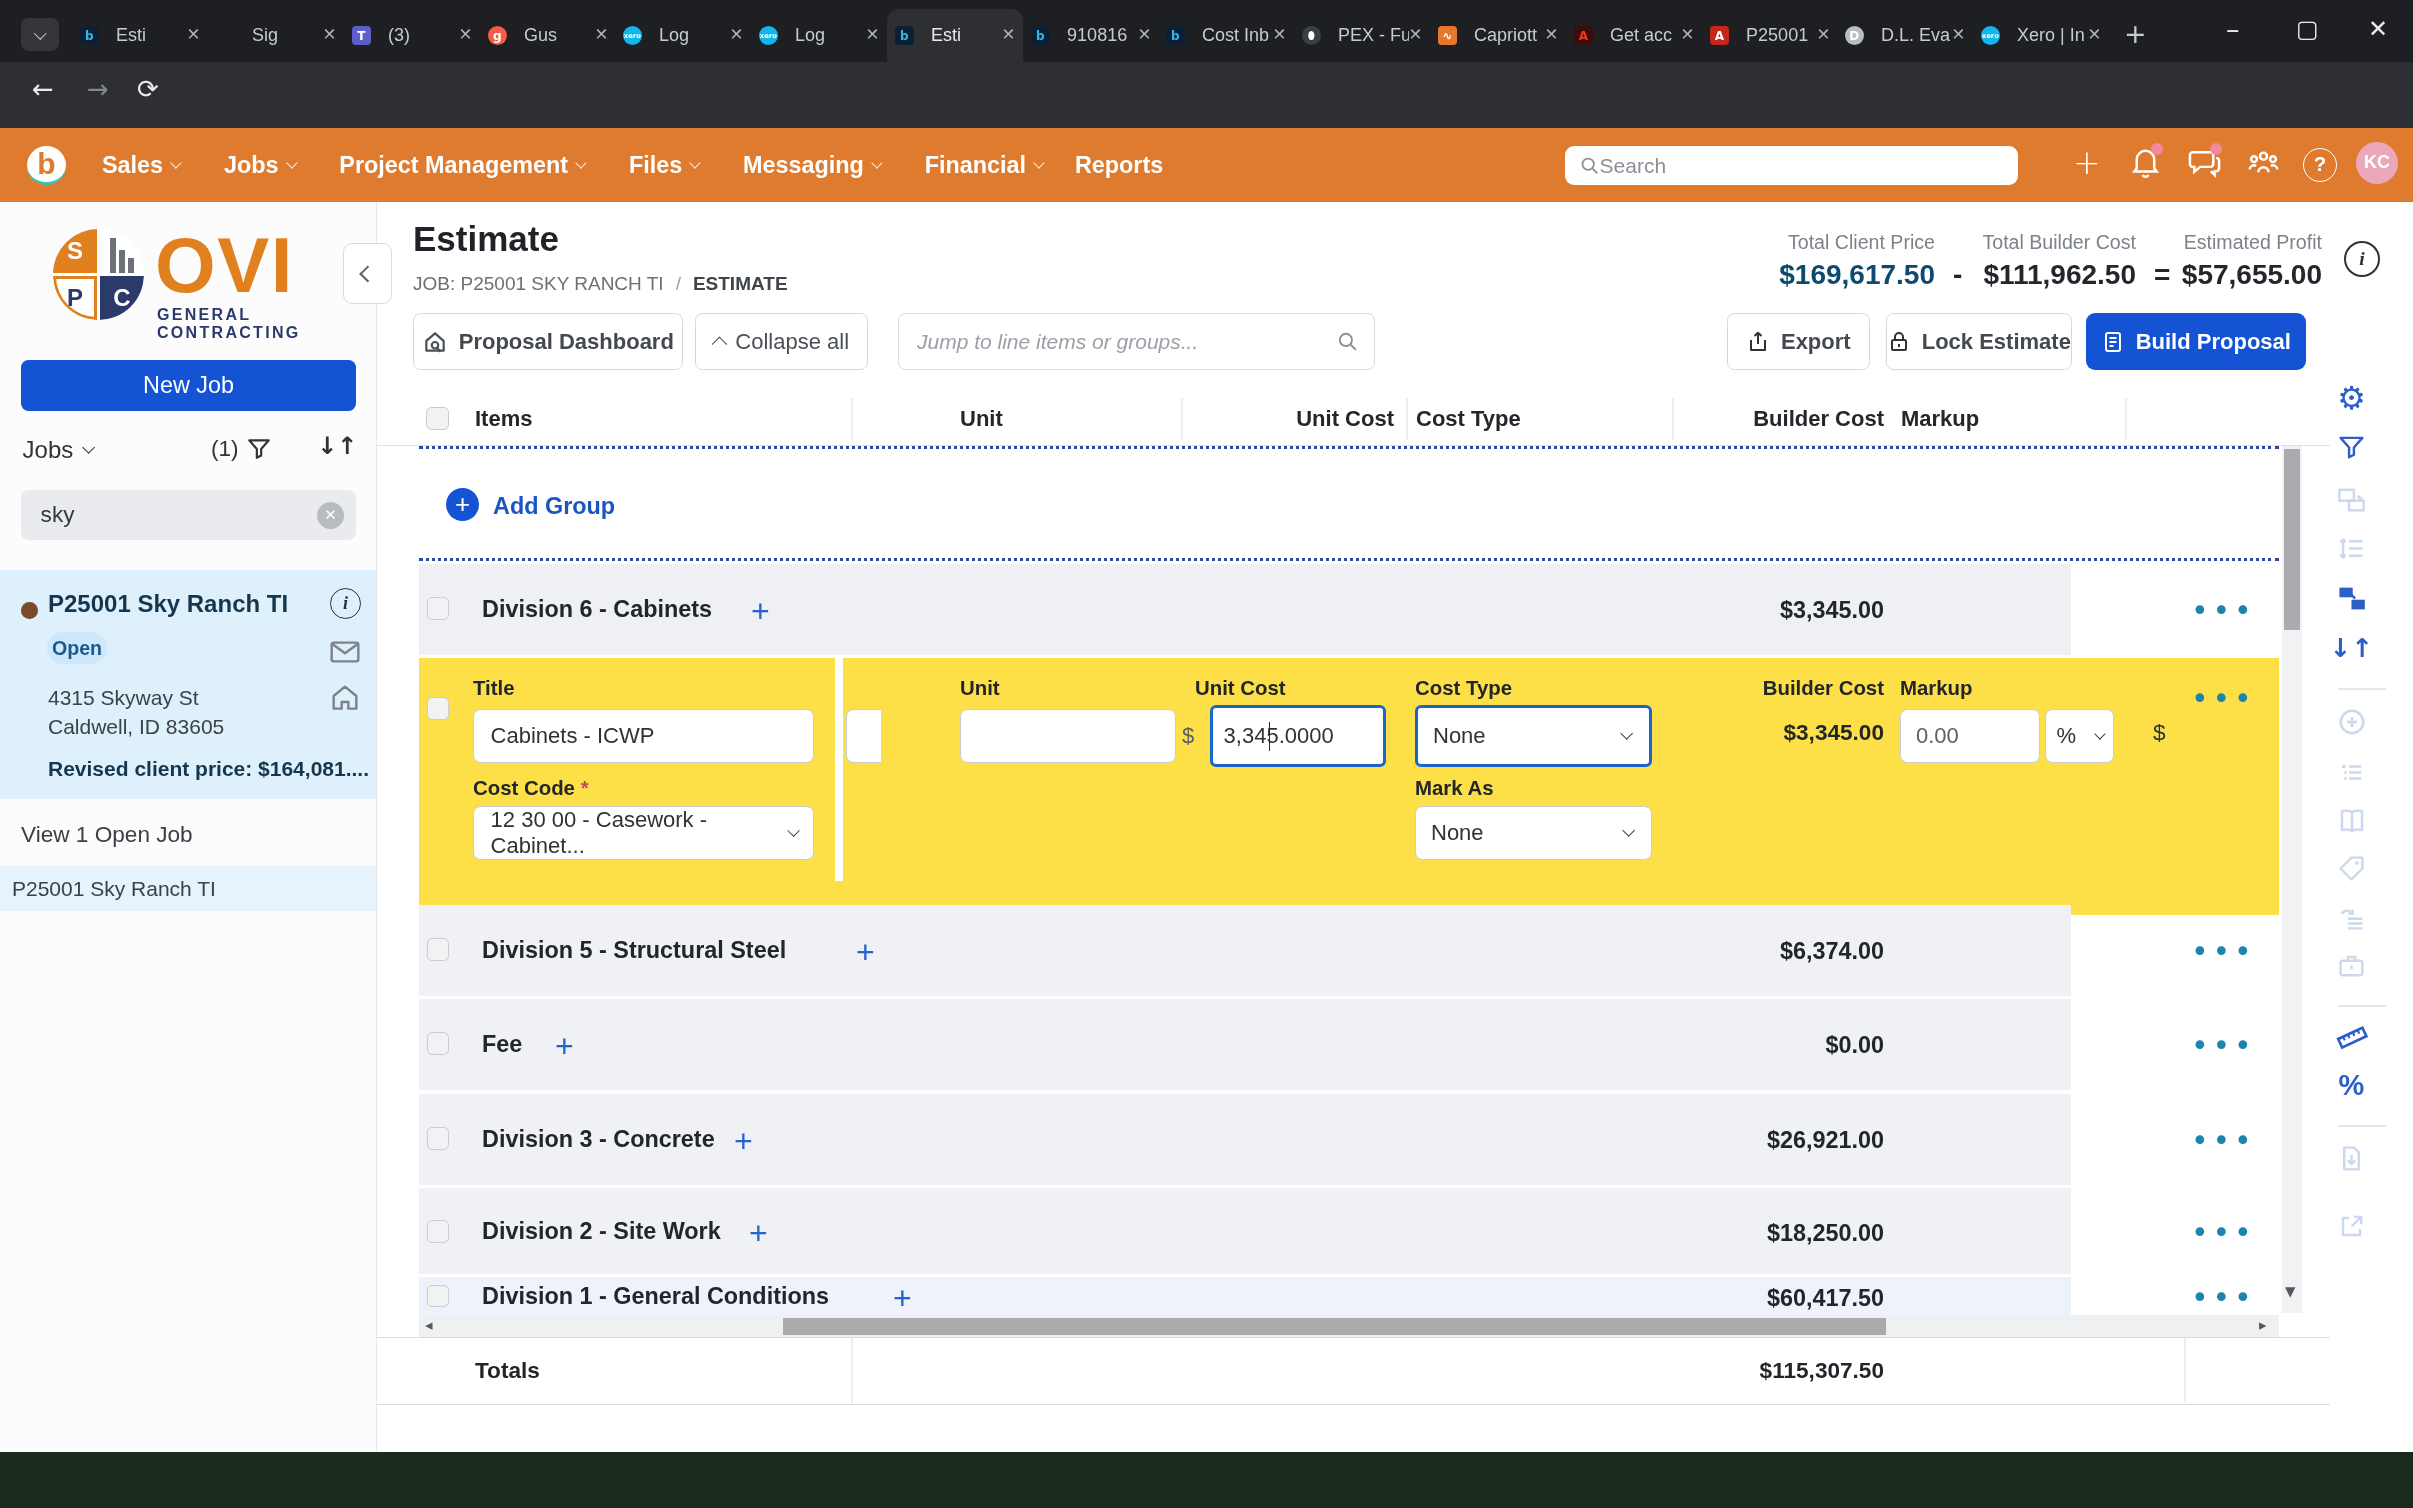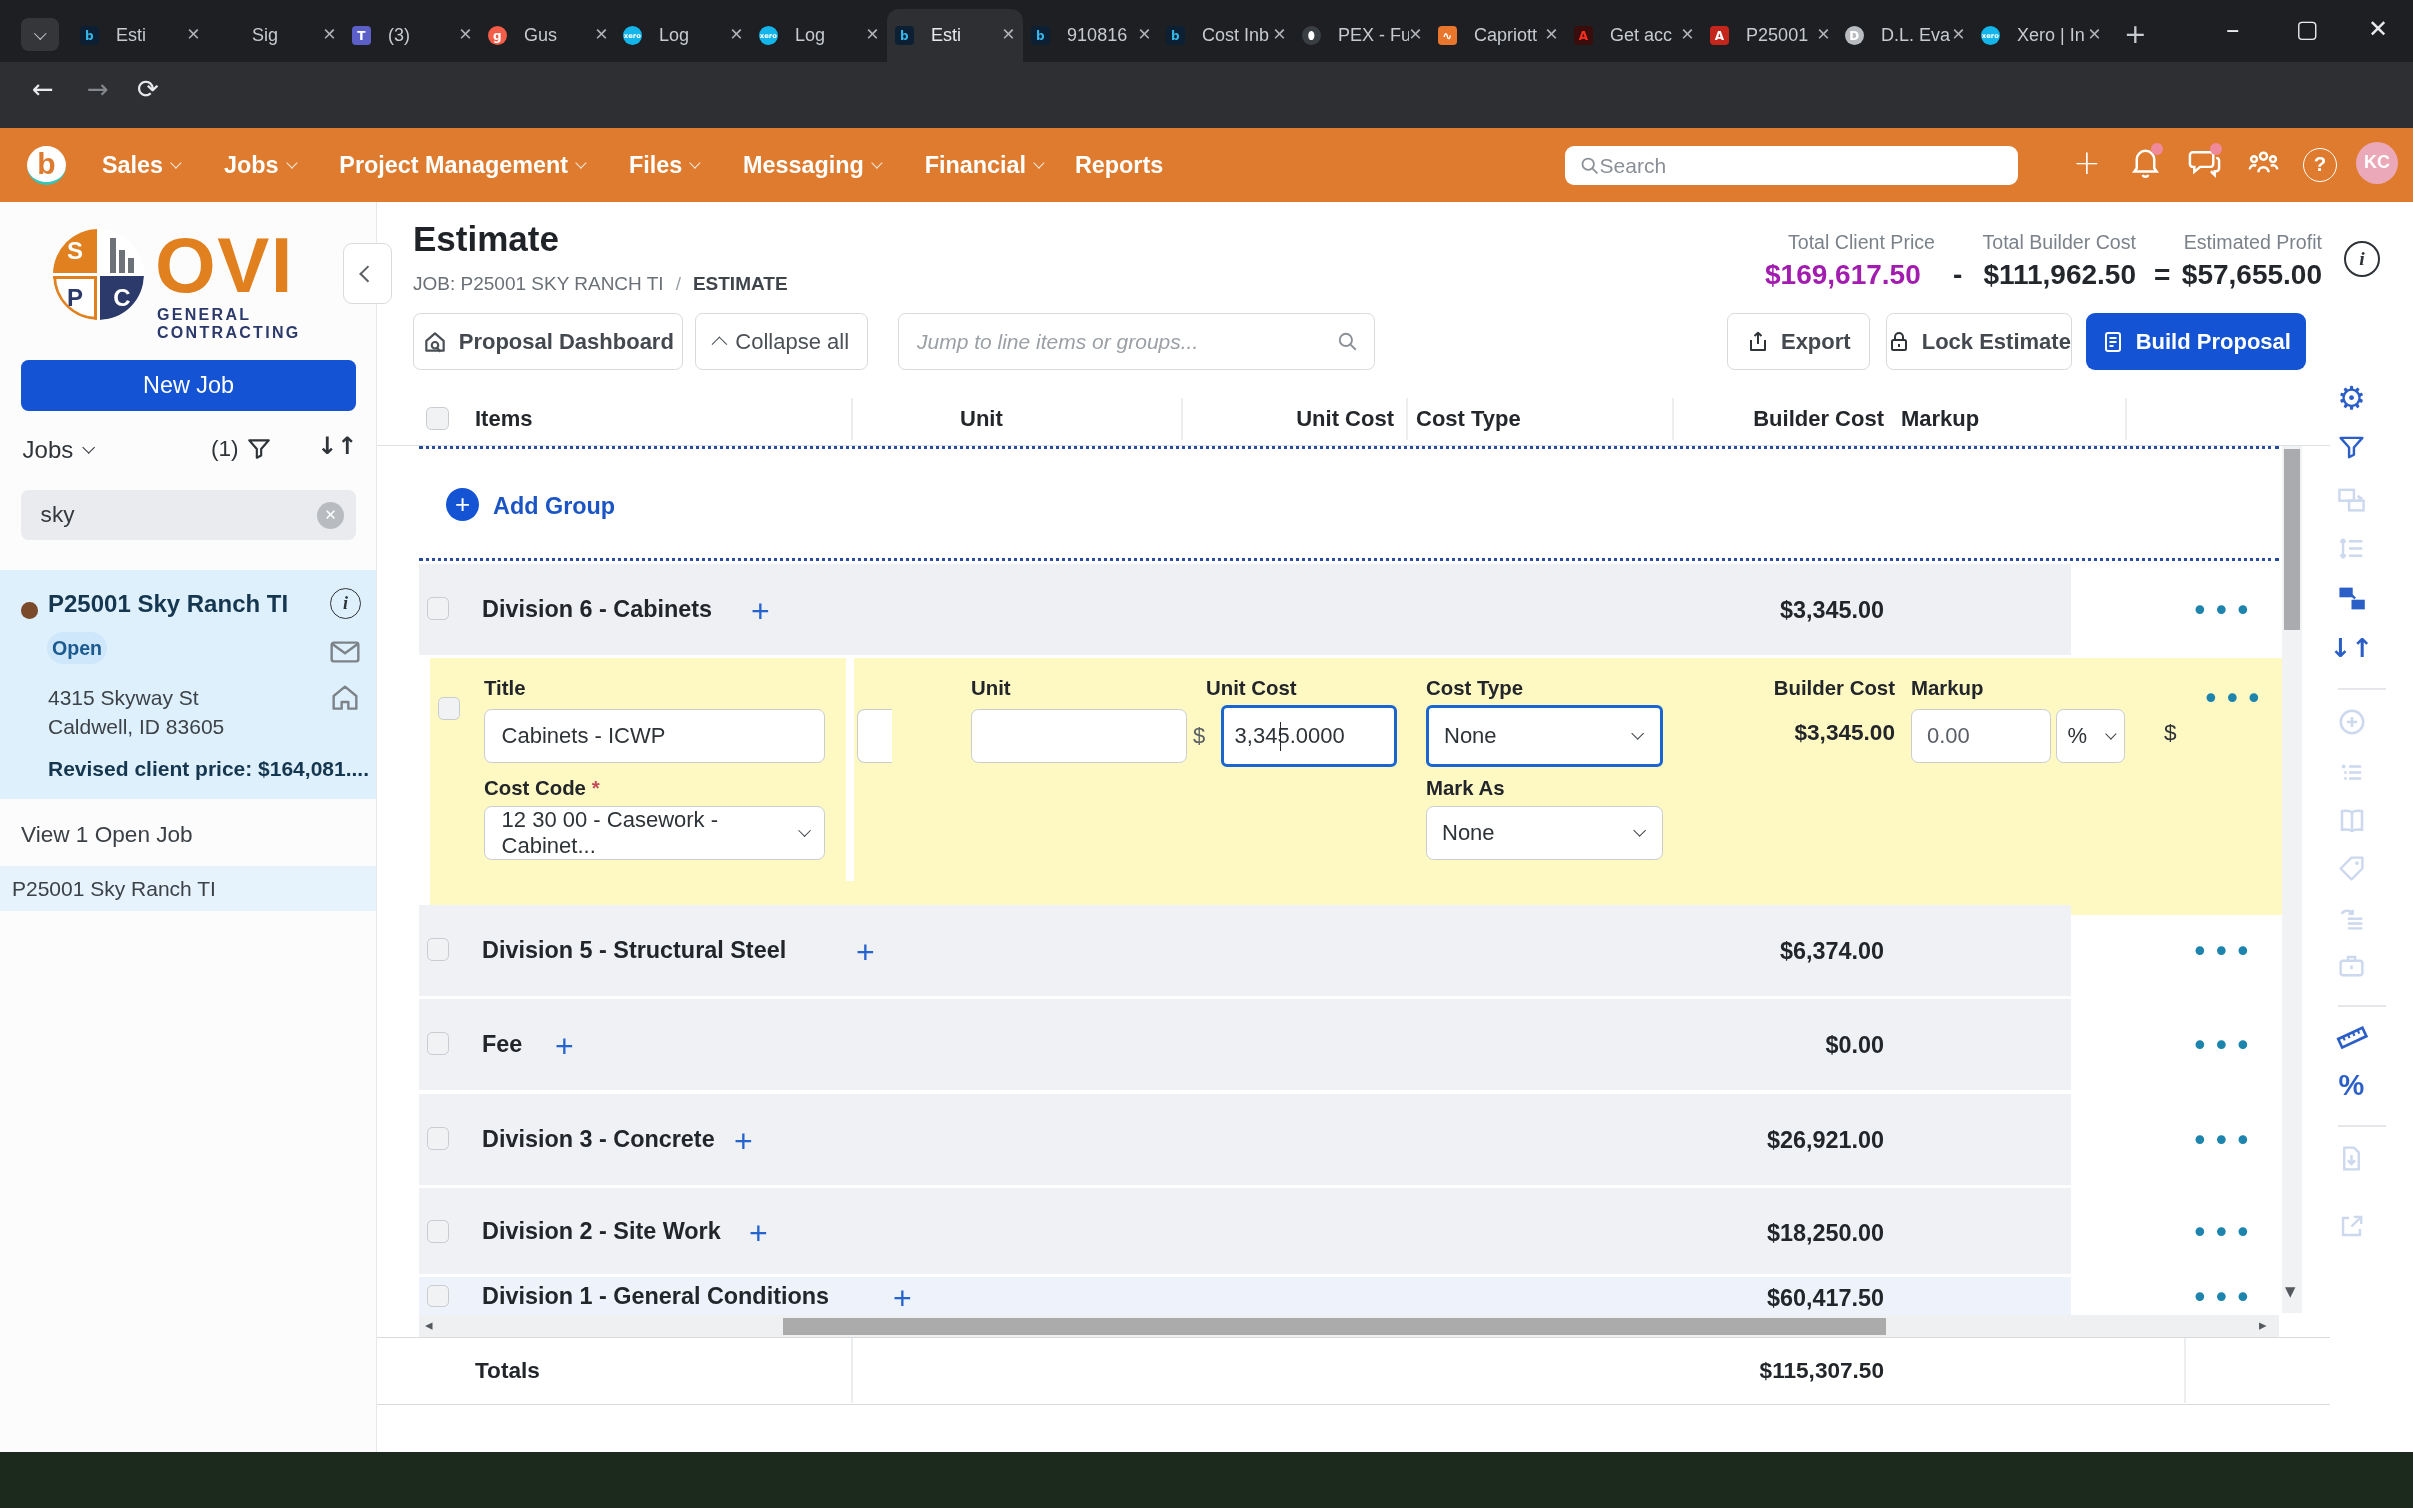--- a/index.html
+++ b/index.html
@@ -309,21 +309,21 @@
   </div>
 
   <div class="a" style="left:413px;top:219px;font-size:35px;font-weight:800;color:#1f2327">Estimate</div>
   <div class="a f" style="left:413px;top:273px;font-size:19px;gap:12px">
     <span style="color:#6a7076">JOB: P25001 SKY RANCH TI</span>
     <span style="color:#9aa0a6">/</span>
     <span style="color:#3f454b;font-weight:bold">ESTIMATE</span>
   </div>
 
   <div class="a" style="left:1765px;top:231px;width:170px;text-align:right;font-size:19.6px;color:#7b828a">Total Client Price</div>
-  <div class="a" style="left:1765px;top:259px;width:170px;text-align:left;font-size:28px;font-weight:800;color:#a21caf">$169,617.50</div>
+  <div class="a" style="left:1765px;top:259px;width:170px;text-align:right;font-size:28px;font-weight:800;color:#0c4a6e">$169,617.50</div>
   <div class="a" style="left:1953px;top:259px;font-size:28px;font-weight:800;color:#23272c">-</div>
   <div class="a" style="left:1978px;top:231px;width:158px;text-align:right;font-size:19.6px;color:#7b828a">Total Builder Cost</div>
   <div class="a" style="left:1978px;top:259px;width:158px;text-align:right;font-size:28px;font-weight:800;color:#23272c">$111,962.50</div>
   <div class="a" style="left:2154px;top:259px;font-size:28px;font-weight:800;color:#23272c">=</div>
   <div class="a" style="left:2180px;top:231px;width:142px;text-align:right;font-size:19.6px;color:#7b828a">Estimated Profit</div>
   <div class="a" style="left:2180px;top:259px;width:142px;text-align:right;font-size:28px;font-weight:800;color:#23272c">$57,655.00</div>
   <div class="a f" style="left:2344px;top:241px;width:32px;height:32px;border-radius:50%;border:2.3px solid #2e3338;justify-content:center;font-size:19.6px;font-style:italic;font-weight:bold;color:#2e3338;font-family:'Liberation Serif',serif">i</div>
 
   <div class="a whitebtn" style="left:413px;top:313px;width:270px;height:57px">
     <svg width="26" height="26" viewBox="0 0 24 24">
@@ -387,21 +387,21 @@
   </div>
 
   <div class="a divrow" style="top:564px;height:91px;background:#eef0f3">
     <span class="a cb" style="left:7.5px;top:33px"></span>
     <span class="a divtitle" style="left:63px;top:32px">Division 6 - Cabinets</span>
     <span class="a plusblue" style="left:317px;top:35px">+</span>
     <span class="a amt" style="left:1165px;top:33px;width:300px">$3,345.00</span>
     <span class="a dots3" style="left:1772px;top:29px">•••</span>
   </div>
 
-  <div class="a" style="left:430px;top:658px;width:1860px;height:257px;background:#fef9c3">
+  <div class="a" style="left:419px;top:658px;width:1860px;height:257px;background:#fde047">
     <span class="a cb" style="left:7.5px;top:39px"></span>
     <span class="a lab" style="left:54px;top:19px">Title</span>
     <div class="a selbox" style="left:54px;top:51px;width:341px;height:54px">
         <span style="margin-left:16.6px;font-size:22px">Cabinets - ICWP</span>
       </div>
     <span class="a" style="left:416px;top:0;width:7.5px;height:223px;background:#fff"></span>
     <div class="a selbox" style="left:427px;top:51px;width:35px;height:54px;border-right:none;border-radius:7.5px 0 0 7.5px"></div>
     <span class="a lab" style="left:541px;top:19px">Unit</span>
     <div class="a selbox" style="left:541px;top:51px;width:216px;height:54px">
         <span style="margin-left:16.6px;font-size:22px"></span>

